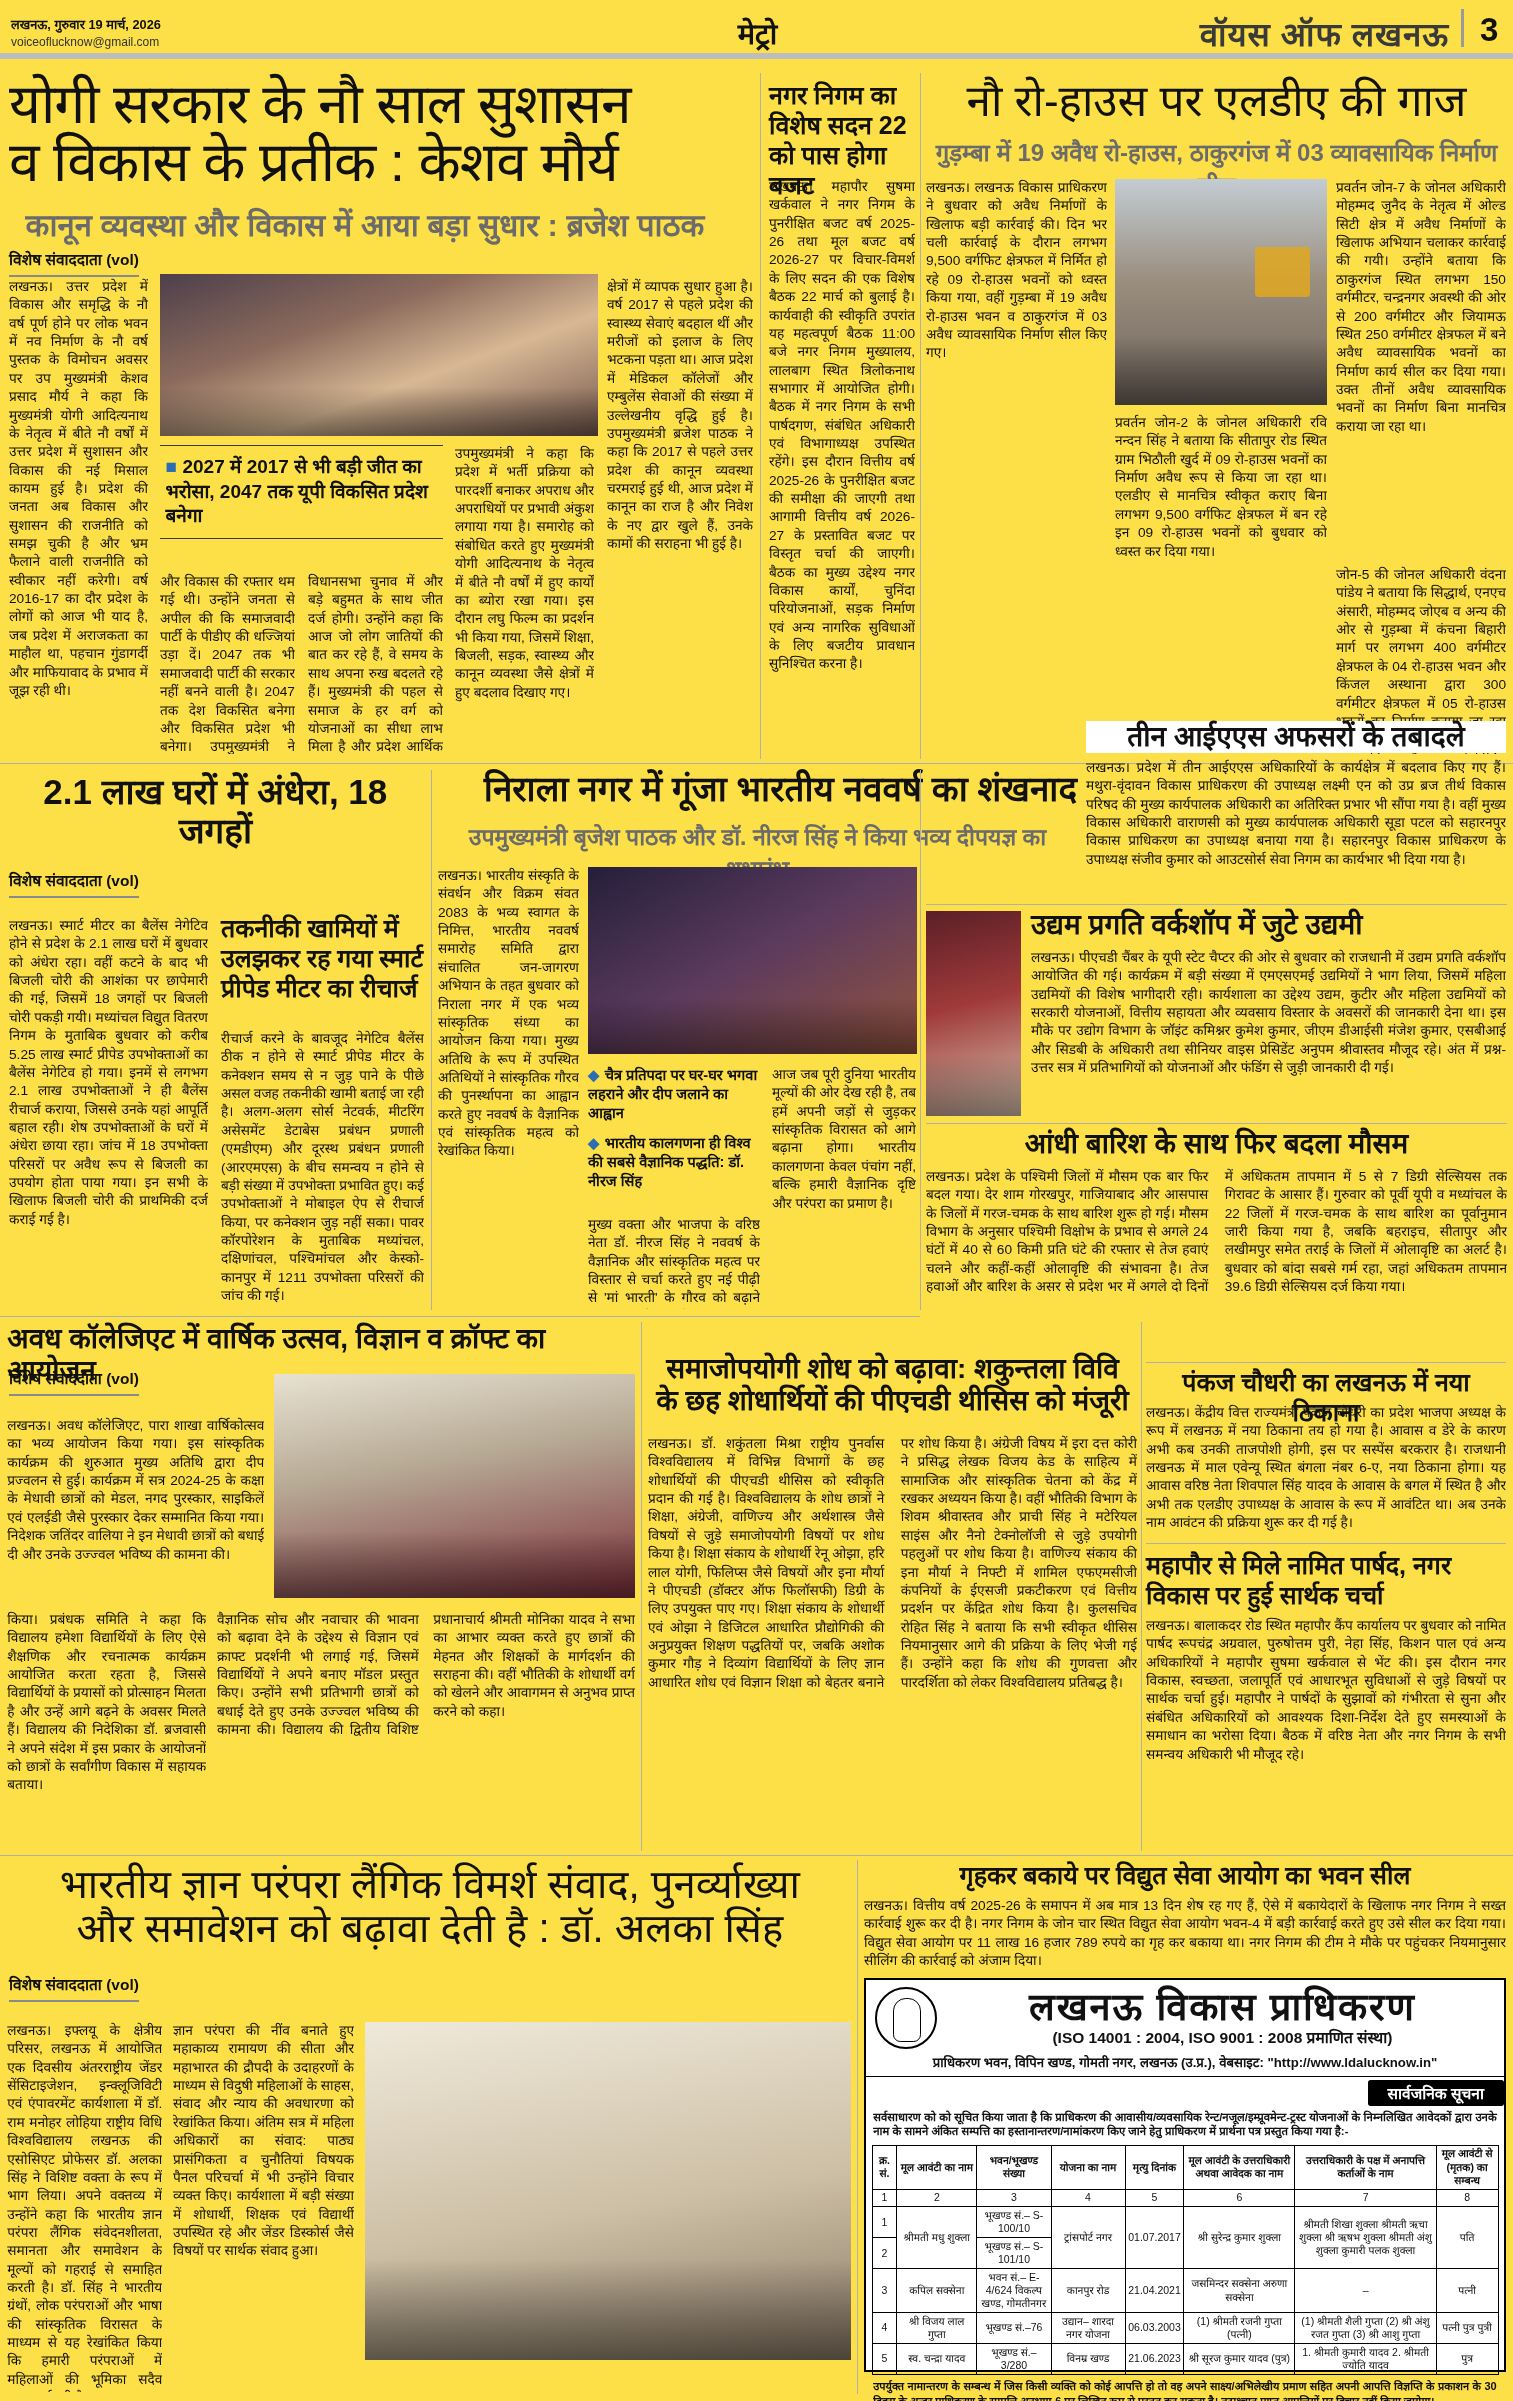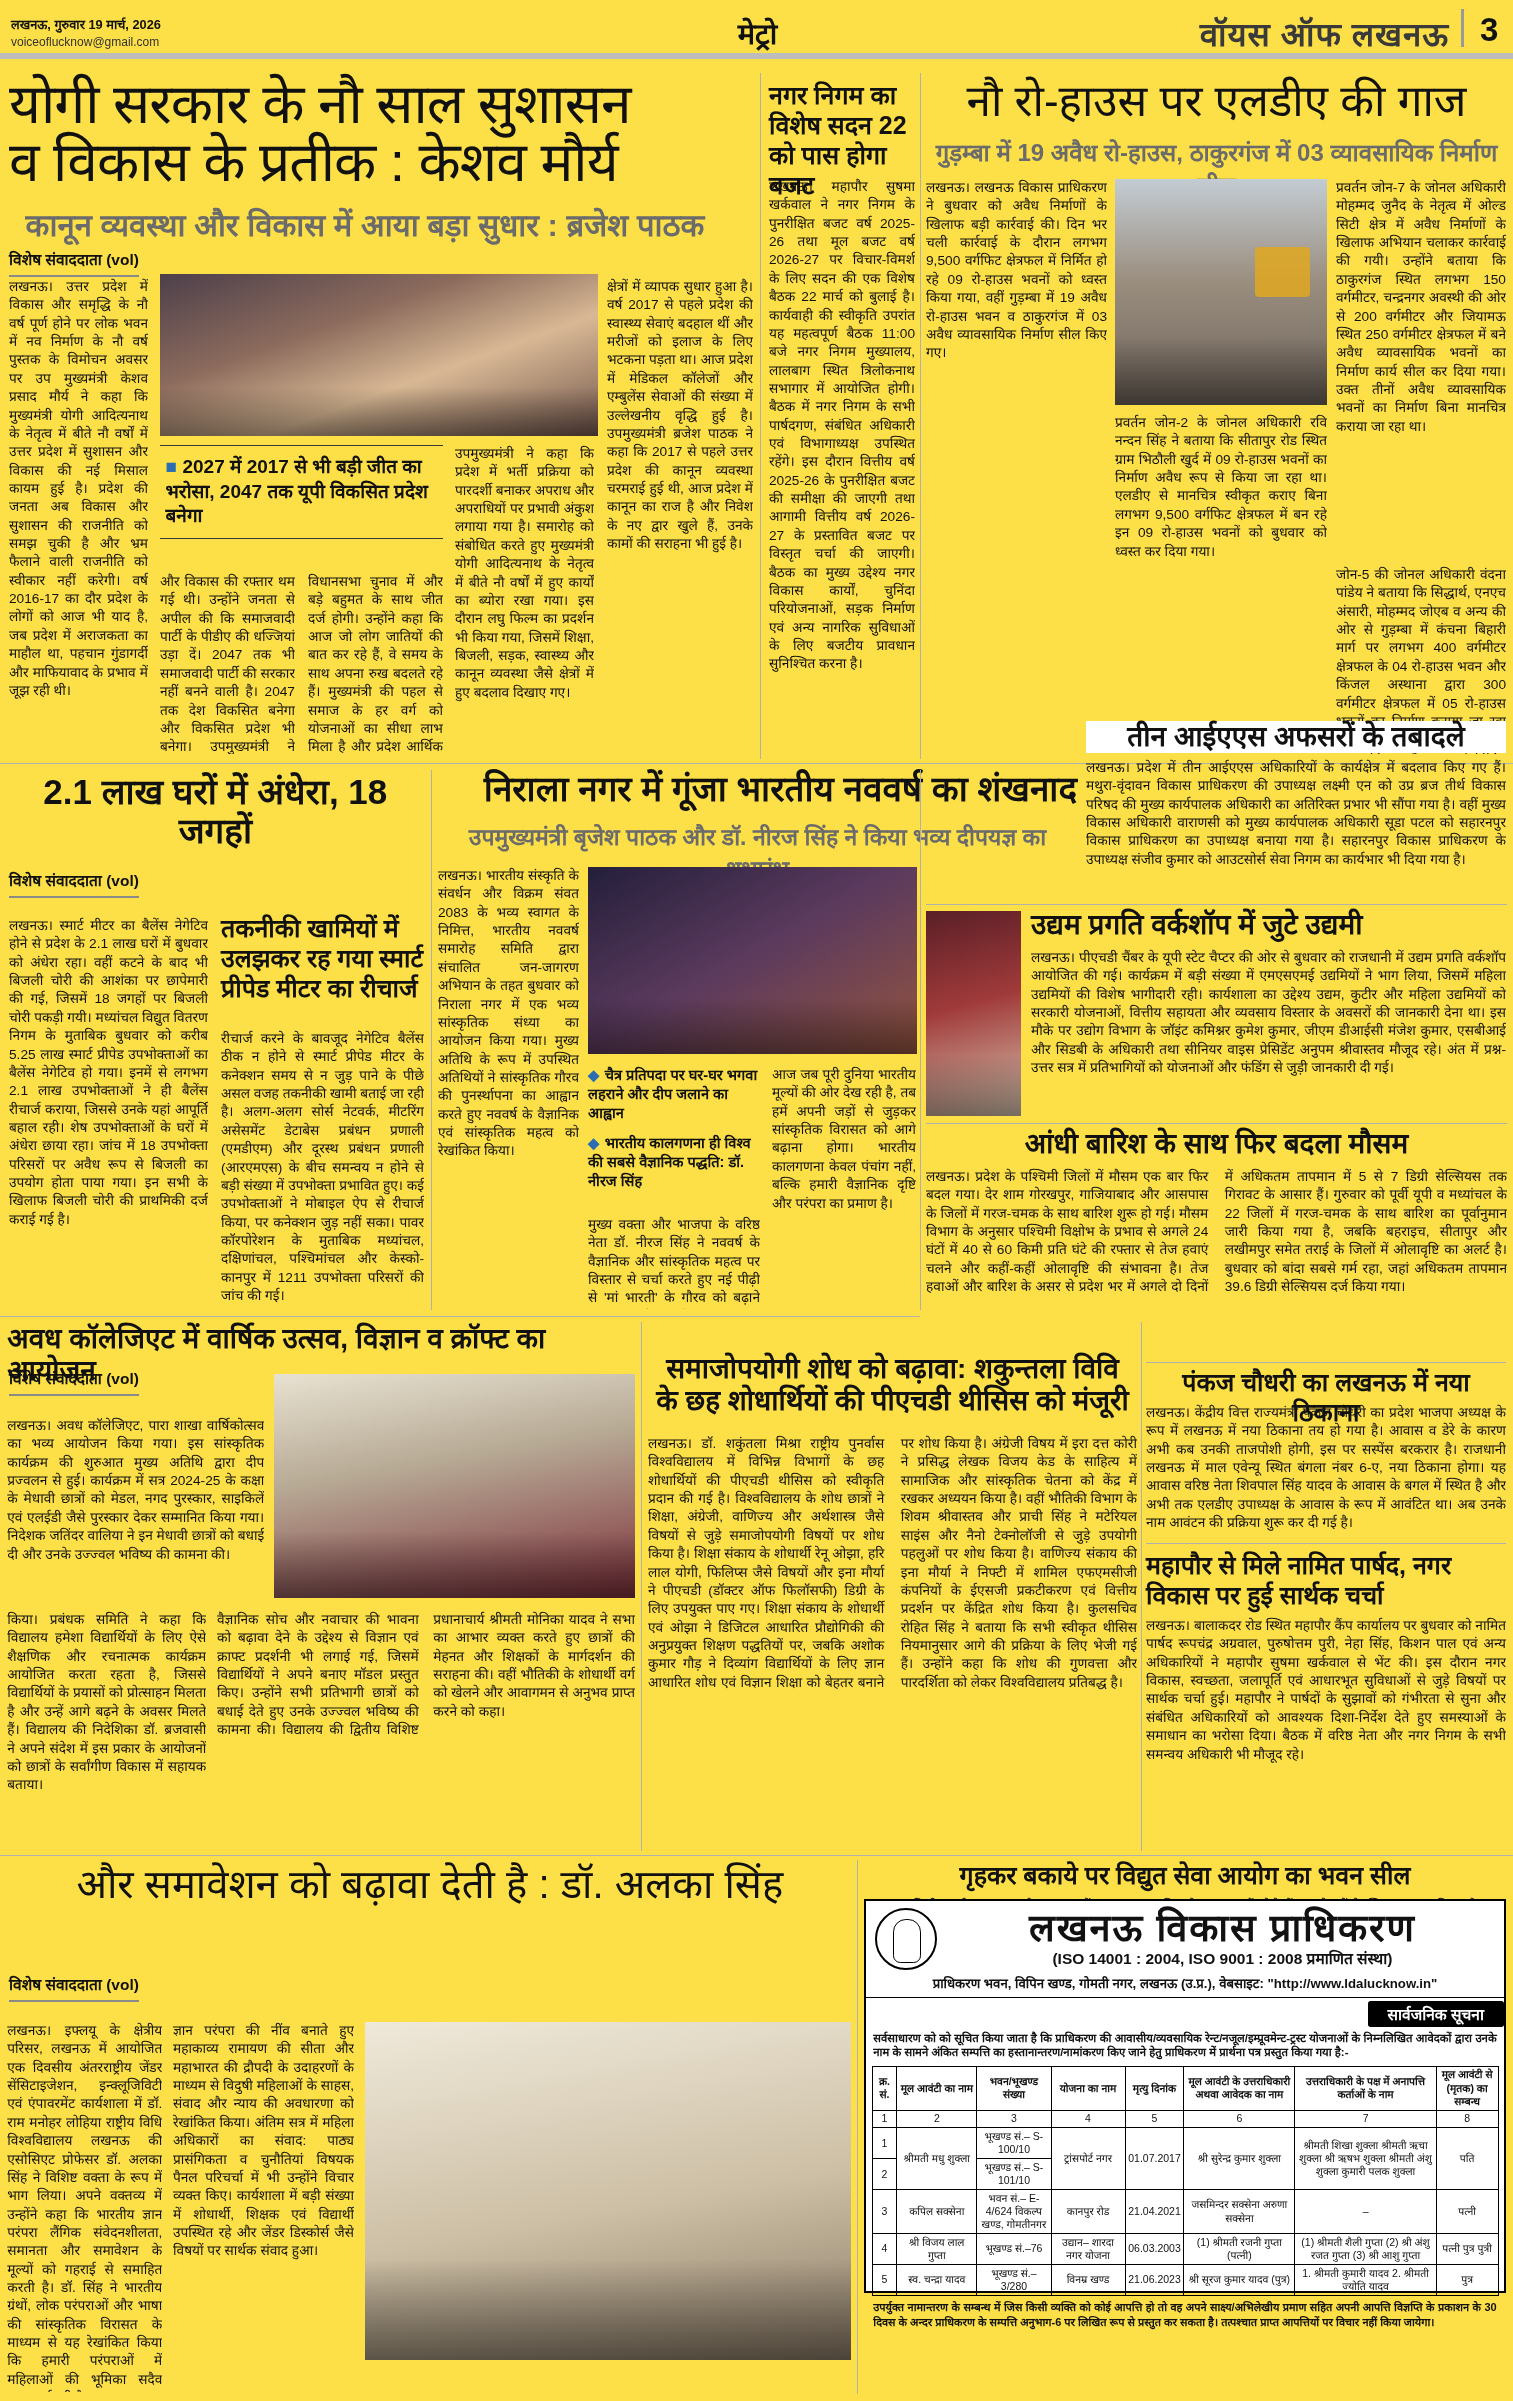--- a/index.html
+++ b/index.html
@@ -168,36 +168,37 @@
   <div class="abs h-md center" style="left:648px; top:1353px; width:489px;">
     <div>समाजोपयोगी शोध को बढ़ावा: शकुन्तला विवि</div>
     <div>के छह शोधार्थियों की पीएचडी थीसिस को मंजूरी</div>
   </div>
   <div class="abs body-txt" style="left:648px; top:1435px; width:489px; height:416px; column-count:2; column-gap:16.4px;">लखनऊ। डॉ. शकुंतला मिश्रा राष्ट्रीय पुनर्वास विश्वविद्यालय में विभिन्न विभागों के छह शोधार्थियों की पीएचडी थीसिस को स्वीकृति प्रदान की गई है। विश्वविद्यालय के शोध छात्रों ने शिक्षा, अंग्रेजी, वाणिज्य और अर्थशास्त्र जैसे विषयों से जुड़े समाजोपयोगी विषयों पर शोध किया है। शिक्षा संकाय के शोधार्थी रेनू ओझा, हरि लाल योगी, फिलिप्स जैसे विषयों और इना मौर्या ने पीएचडी (डॉक्टर ऑफ फिलॉसफी) डिग्री के लिए उपयुक्त पाए गए। शिक्षा संकाय के शोधार्थी एवं ओझा ने डिजिटल आधारित प्रौद्योगिकी की अनुप्रयुक्त शिक्षण पद्धतियों पर, जबकि अशोक कुमार गौड़ ने दिव्यांग विद्यार्थियों के लिए ज्ञान आधारित शोध एवं विज्ञान शिक्षा को बेहतर बनाने पर शोध किया है। अंग्रेजी विषय में इरा दत्त कोरी ने प्रसिद्ध लेखक विजय केड के साहित्य में सामाजिक और सांस्कृतिक चेतना को केंद्र में रखकर अध्ययन किया है। वहीं भौतिकी विभाग के शिवम श्रीवास्तव और प्राची सिंह ने मटेरियल साइंस और नैनो टेक्नोलॉजी से जुड़े उपयोगी पहलुओं पर शोध किया है। वाणिज्य संकाय की इना मौर्या ने निफ्टी में शामिल एफएमसीजी कंपनियों के ईएसजी प्रकटीकरण एवं वित्तीय प्रदर्शन पर केंद्रित शोध किया है। कुलसचिव रोहित सिंह ने बताया कि सभी स्वीकृत थीसिस नियमानुसार आगे की प्रक्रिया के लिए भेजी गई हैं। उन्होंने कहा कि शोध की गुणवत्ता और पारदर्शिता को लेकर विश्वविद्यालय प्रतिबद्ध है।</div>
   <div class="vr" style="left:1141px; top:1322px; height:529px;"></div>
 
   <div class="hr" style="left:0; top:1855px; width:1513px;"></div>
 
   <div class="abs h-xl" style="left:7.3px; top:1862px; width:845px; font-size:40px; text-align:center;">
+    <div>भारतीय ज्ञान परंपरा लैंगिक विमर्श संवाद, पुनर्व्याख्या</div>
     <div>और समावेशन को बढ़ावा देती है :  डॉ. अलका सिंह</div>
   </div>
   <div class="abs" style="left:9px; top:1973px;">
     <span class="byline">विशेष संवाददाता (vol)</span>
   </div>
   <div class="abs body-txt" style="left:7.3px; top:2022px; width:155px; height:370px;">लखनऊ। इफ्लयू के क्षेत्रीय परिसर, लखनऊ में आयोजित एक दिवसीय अंतरराष्ट्रीय जेंडर सेंसिटाइजेशन, इन्क्लूजिविटी एवं एंपावरमेंट कार्यशाला में डॉ. राम मनोहर लोहिया राष्ट्रीय विधि विश्वविद्यालय लखनऊ की एसोसिएट प्रोफेसर डॉ. अलका सिंह ने विशिष्ट वक्ता के रूप में भाग लिया। अपने वक्तव्य में उन्होंने कहा कि भारतीय ज्ञान परंपरा लैंगिक संवेदनशीलता, समानता और समावेशन के मूल्यों को गहराई से समाहित करती है। डॉ. सिंह ने भारतीय ग्रंथों, लोक परंपराओं और भाषा की सांस्कृतिक विरासत के माध्यम से यह रेखांकित किया कि हमारी परंपराओं में महिलाओं की भूमिका सदैव महत्वपूर्ण रही है।</div>
   <div class="abs body-txt" style="left:173px; top:2022px; width:181px; height:370px;">ज्ञान परंपरा की नींव बनाते हुए महाकाव्य रामायण की सीता और महाभारत की द्रौपदी के उदाहरणों के माध्यम से विदुषी महिलाओं के साहस, संवाद और न्याय की अवधारणा को रेखांकित किया। अंतिम सत्र में महिला अधिकारों का संवाद: पाठ्य प्रासंगिकता व चुनौतियां विषयक पैनल परिचर्चा में भी उन्होंने विचार व्यक्त किए। कार्यशाला में बड़ी संख्या में शोधार्थी, शिक्षक एवं विद्यार्थी उपस्थित रहे और जेंडर डिस्कोर्स जैसे विषयों पर सार्थक संवाद हुआ।</div>
   <div class="photo ph-f" style="left:365px; top:2022px; width:486px; height:338px;">
     <div class="ph-shadow"></div>
   </div>
   <div class="vr" style="left:857px; top:1860px; height:534px;"></div>
 
   <div class="abs h-sm center" style="left:864px; top:1860px; width:642px;">गृहकर बकाये पर विद्युत सेवा आयोग का भवन सील</div>
   <div class="abs body-txt" style="left:864px; top:1897px; width:642px; height:99px;">लखनऊ। वित्तीय वर्ष 2025-26 के समापन में अब मात्र 13 दिन शेष रह गए हैं, ऐसे में बकायेदारों के खिलाफ नगर निगम ने सख्त कार्रवाई शुरू कर दी है। नगर निगम के जोन चार स्थित विद्युत सेवा आयोग भवन-4 में बड़ी कार्रवाई करते हुए उसे सील कर दिया गया। विद्युत सेवा आयोग पर 11 लाख 16 हजार 789 रुपये का गृह कर बकाया था। नगर निगम की टीम ने मौके पर पहुंचकर नियमानुसार सीलिंग की कार्रवाई को अंजाम दिया।</div>
 
-  <div class="notice-box" style="left:864px; top:1899px; width:642px; height:394px;">
+  <div class="notice-box" style="left:864px; top:1978px; width:642px; height:394px;">
     <div class="notice-head">
       <div class="lda-logo"></div>
       <div style="flex:1;">
         <div class="notice-title center">लखनऊ विकास प्राधिकरण</div>
         <div class="notice-iso">(ISO 14001 : 2004, ISO 9001 : 2008 प्रमाणित संस्था)</div>
       </div>
     </div>
     <div class="notice-addr">प्राधिकरण भवन, विपिन खण्ड, गोमती नगर, लखनऊ (उ.प्र.), वेबसाइट: "http://www.ldalucknow.in"</div>
     <div class="center" style="margin-top:3.7px;text-align:right;">
       <span class="notice-label">सार्वजनिक सूचना</span>

